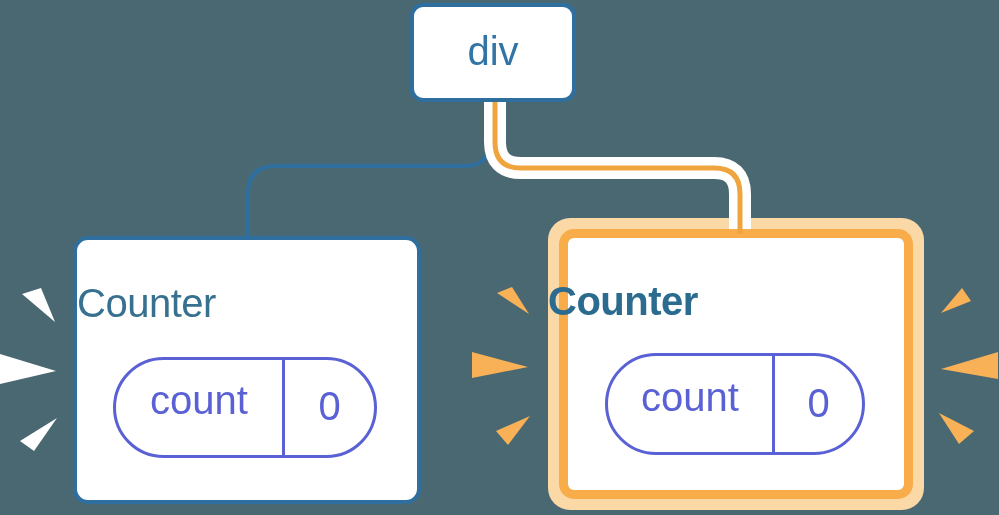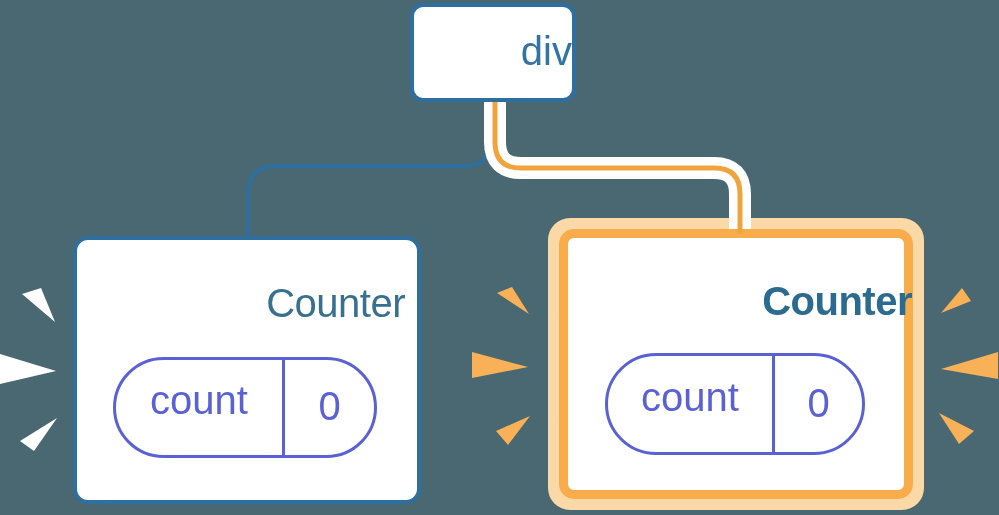--- a/index.html
+++ b/index.html
@@ -16,38 +16,38 @@
   .layer.over  { z-index: 3; }
 
   
   .div-node {
     position: absolute; z-index: 2;
     left: 410px; top: 3px; width: 166px; height: 99px;
     box-sizing: border-box;
     background: #ffffff;
     border: 4px solid #2e6f9f;
     border-radius: 13px;
-    display: flex; align-items: center; justify-content: flex-end;
+    display: flex; align-items: center; justify-content: center;
   }
   .div-node .div-label {
     color: #3274a5; font-size: 40px; line-height: 1; padding-bottom: 4px;
   }
 
   
   .counter-card {
     position: absolute; z-index: 2;
     left: 73px; top: 236px; width: 348px; height: 268px;
     box-sizing: border-box;
     background: #ffffff;
     border: 4px solid #2e6f9f;
     border-radius: 15px;
   }
   .counter-title {
     position: absolute; left: 0; right: 12px; top: 42px;
-    text-align: right;
+    text-align: left;
     font-size: 40px; line-height: 42px;
     font-weight: 500; color: #38718f;
     letter-spacing: -0.5px;
   }
   .pill {
     position: absolute;
     left: 36px; top: 117px; width: 264px; height: 101px;
     box-sizing: border-box;
     border: 3px solid #5a61d4;
     border-radius: 51px;

